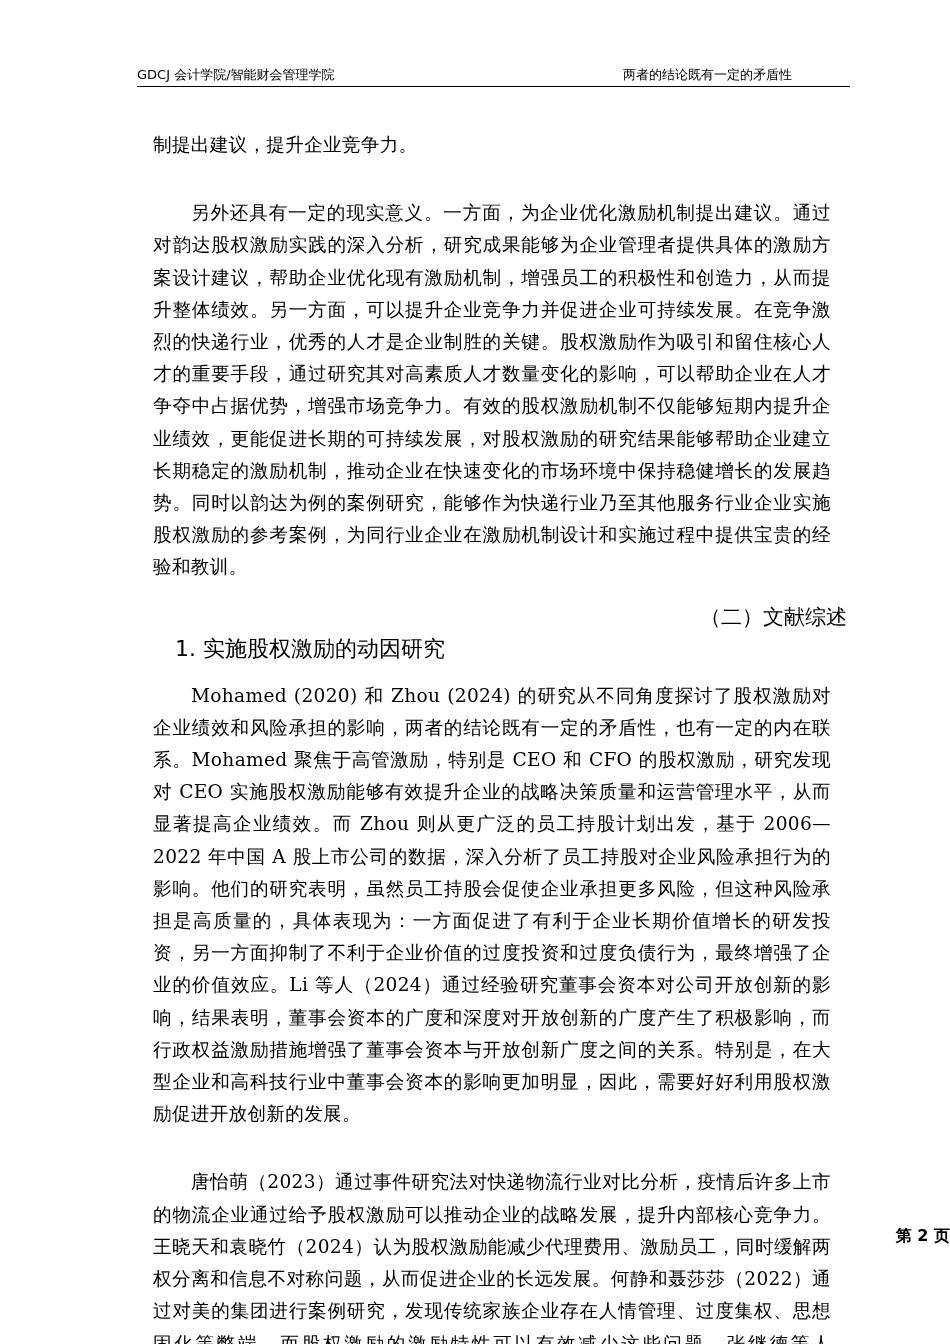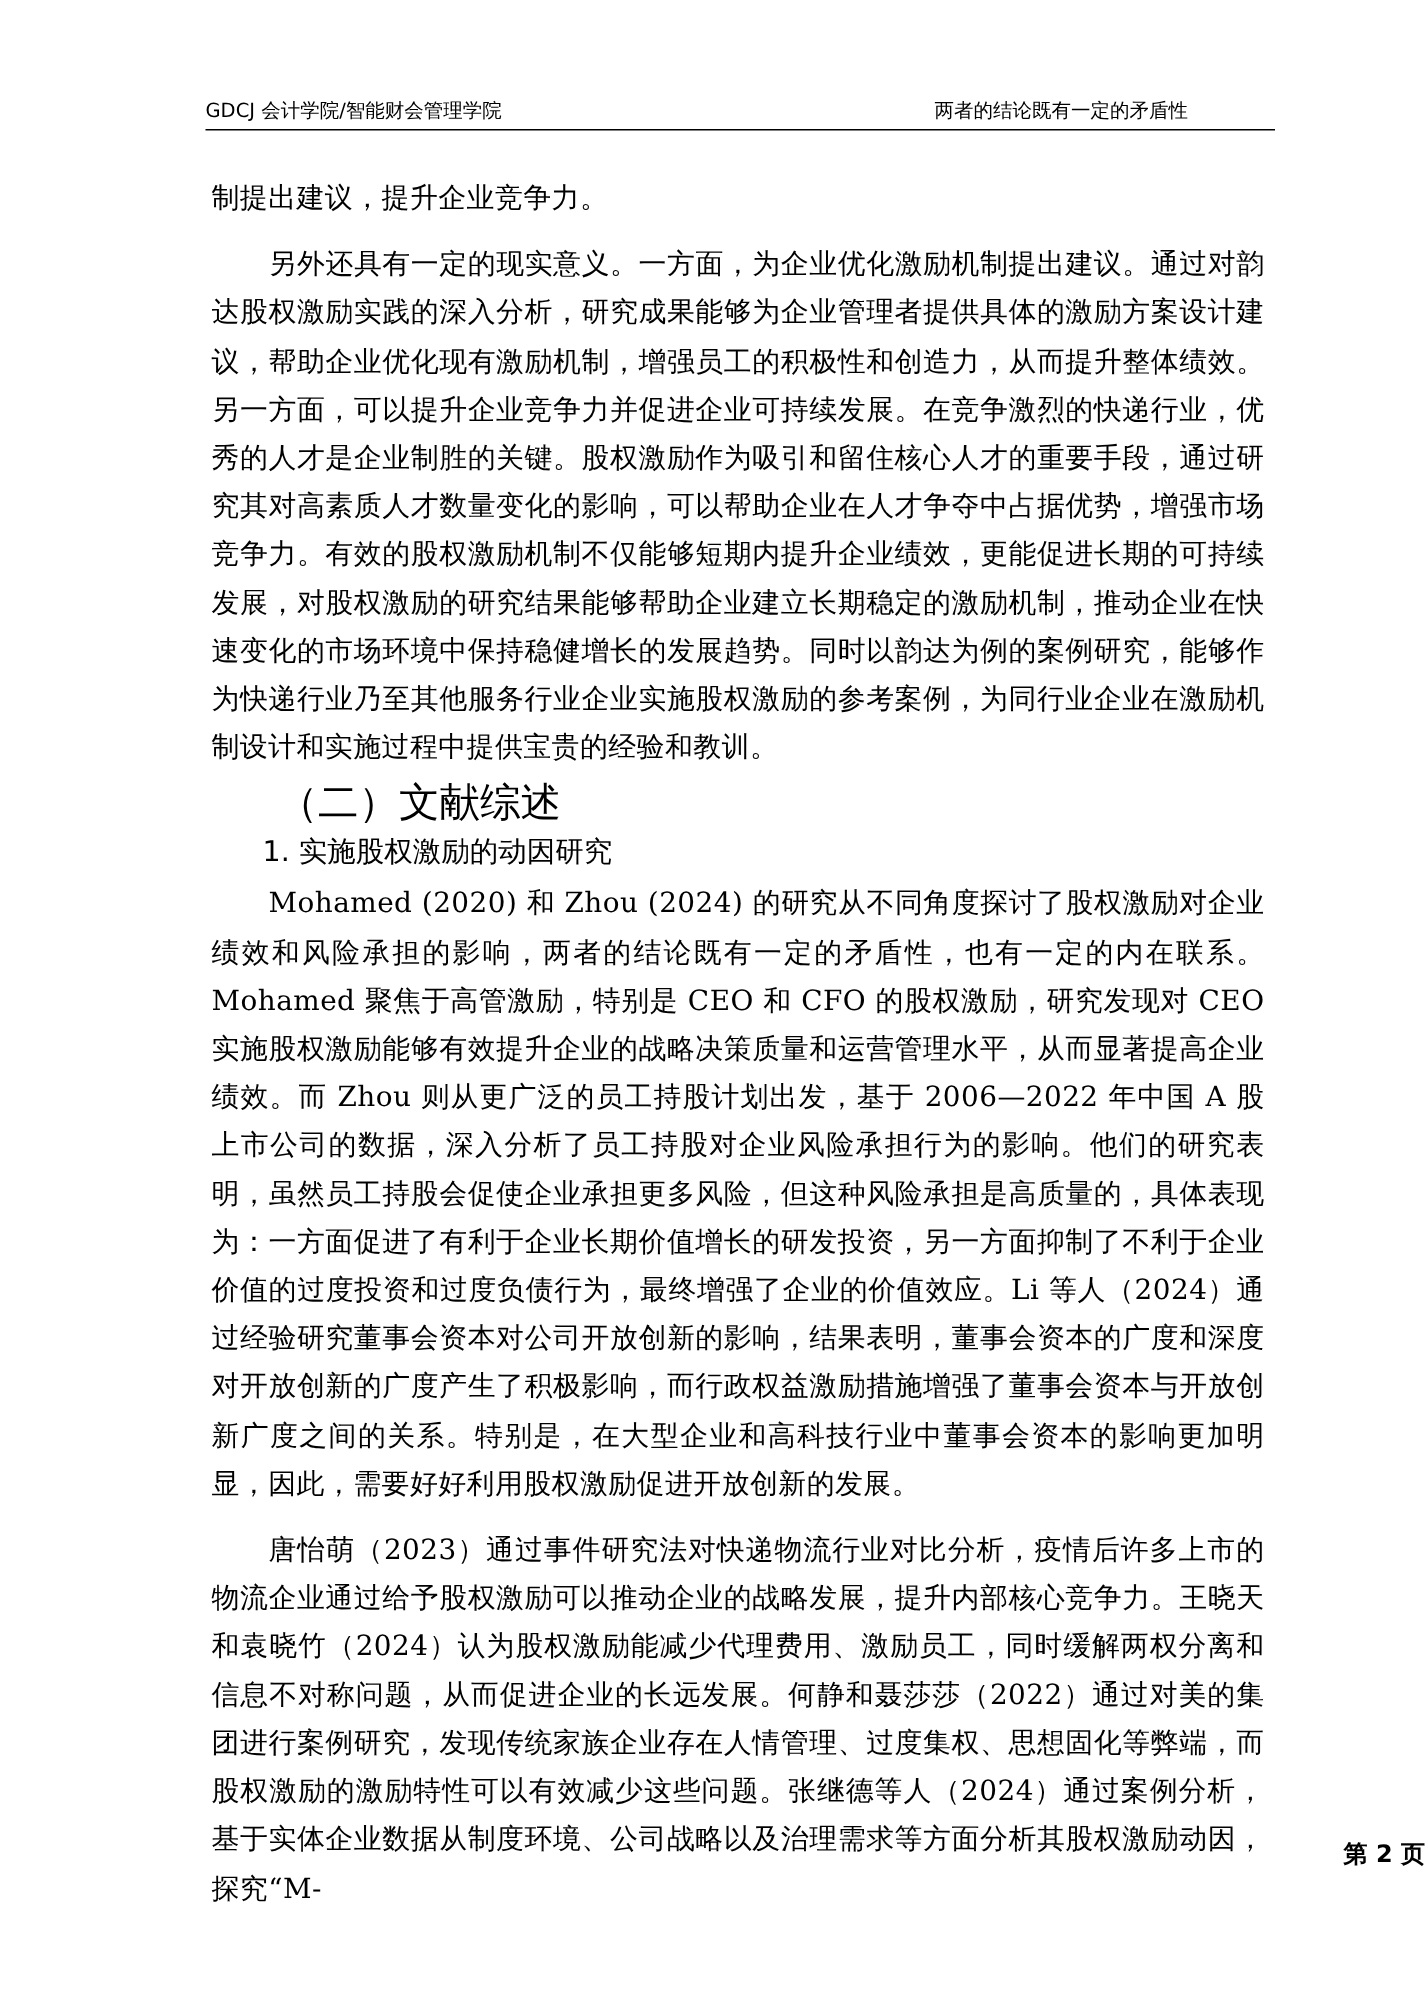--- a/index.html
+++ b/index.html
@@ -5,25 +5,25 @@
   html, body { margin: 0; padding: 0; background: #ffffff; }
   body { width: 950px; height: 1344px; position: relative; overflow: hidden;
          font-family: "DejaVu Serif", "Liberation Serif", serif; color: #000; }
   .header { position: absolute; left: 137px; top: 66px; width: 713px; height: 20px;
             border-bottom: 1.5px solid #000; font-family: "DejaVu Sans", "Liberation Sans", sans-serif;
             font-size: 13px; line-height: 18px; text-align: center; }
   .header .left { position: absolute; left: 0; top: 0; }
   .header .right { position: absolute; right: 58px; top: 0; }
   .body-text { position: absolute; left: 137px; top: 113px; width: 710px; }
   .para { font-size: 18.6px; line-height: 32.2px; text-align: justify; text-align-last: left;
-          margin: 4px; letter-spacing: 0.3px; }
+          margin: 16px; letter-spacing: 0.3px; }
   .para.indent { text-indent: 38px; }
-  .h2 { font-family: "DejaVu Sans", "Liberation Sans", sans-serif; font-size: 27px;
-        line-height: 34px; margin: 4px 0 0 0; padding-left: 48px; }
-  .h3 { font-family: "DejaVu Sans", "Liberation Sans", sans-serif; font-size: 19px;
+  .h2 { font-family: "DejaVu Sans", "Liberation Sans", sans-serif; font-size: 21px;
+        line-height: 34px; margin: 4px 0 0 0; padding-left: 48px; text-align: right; }
+  .h3 { font-family: "DejaVu Sans", "Liberation Sans", sans-serif; font-size: 22px;
         line-height: 30px; margin: 0; padding-left: 38px; }
   .gap { height: 4px; }
   .footer { position: absolute; left: 0; width: 950px; top: 1226px; text-align: right;
             font-family: "DejaVu Sans", "Liberation Sans", sans-serif; font-weight: bold; font-size: 16px; }
 </style>
 </head>
 <body>
 
 <div class="header">
   <span class="left">GDCJ 会计学院/智能财会管理学院</span>

